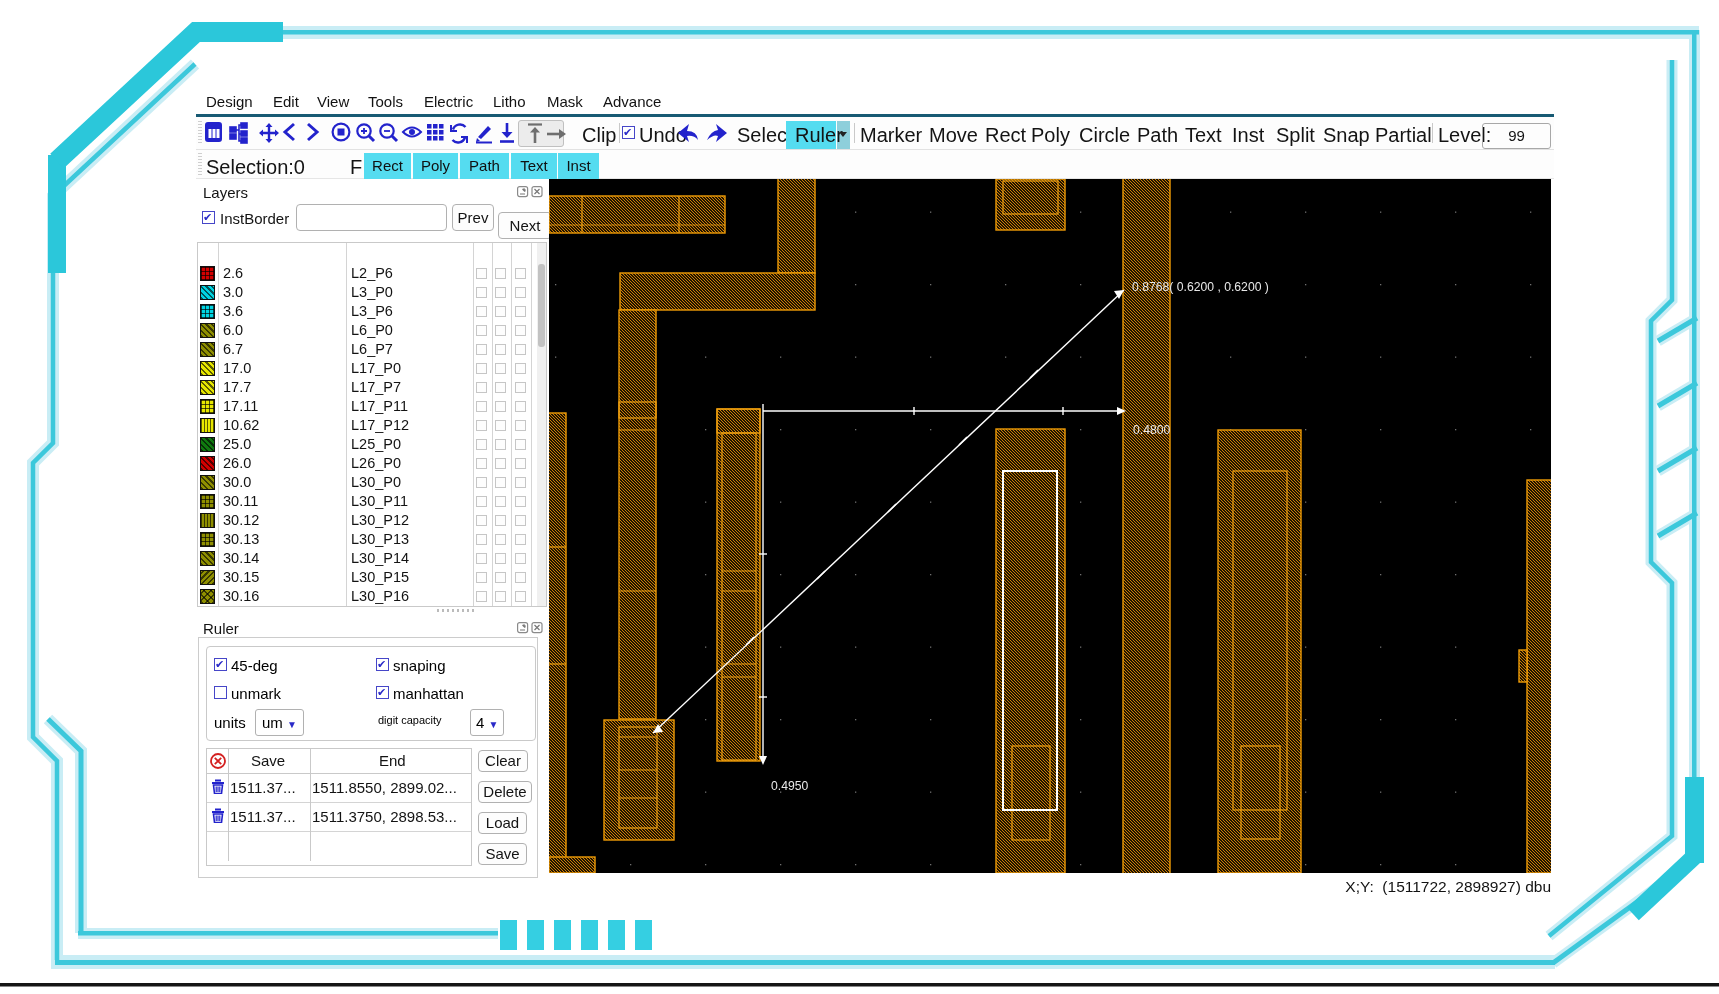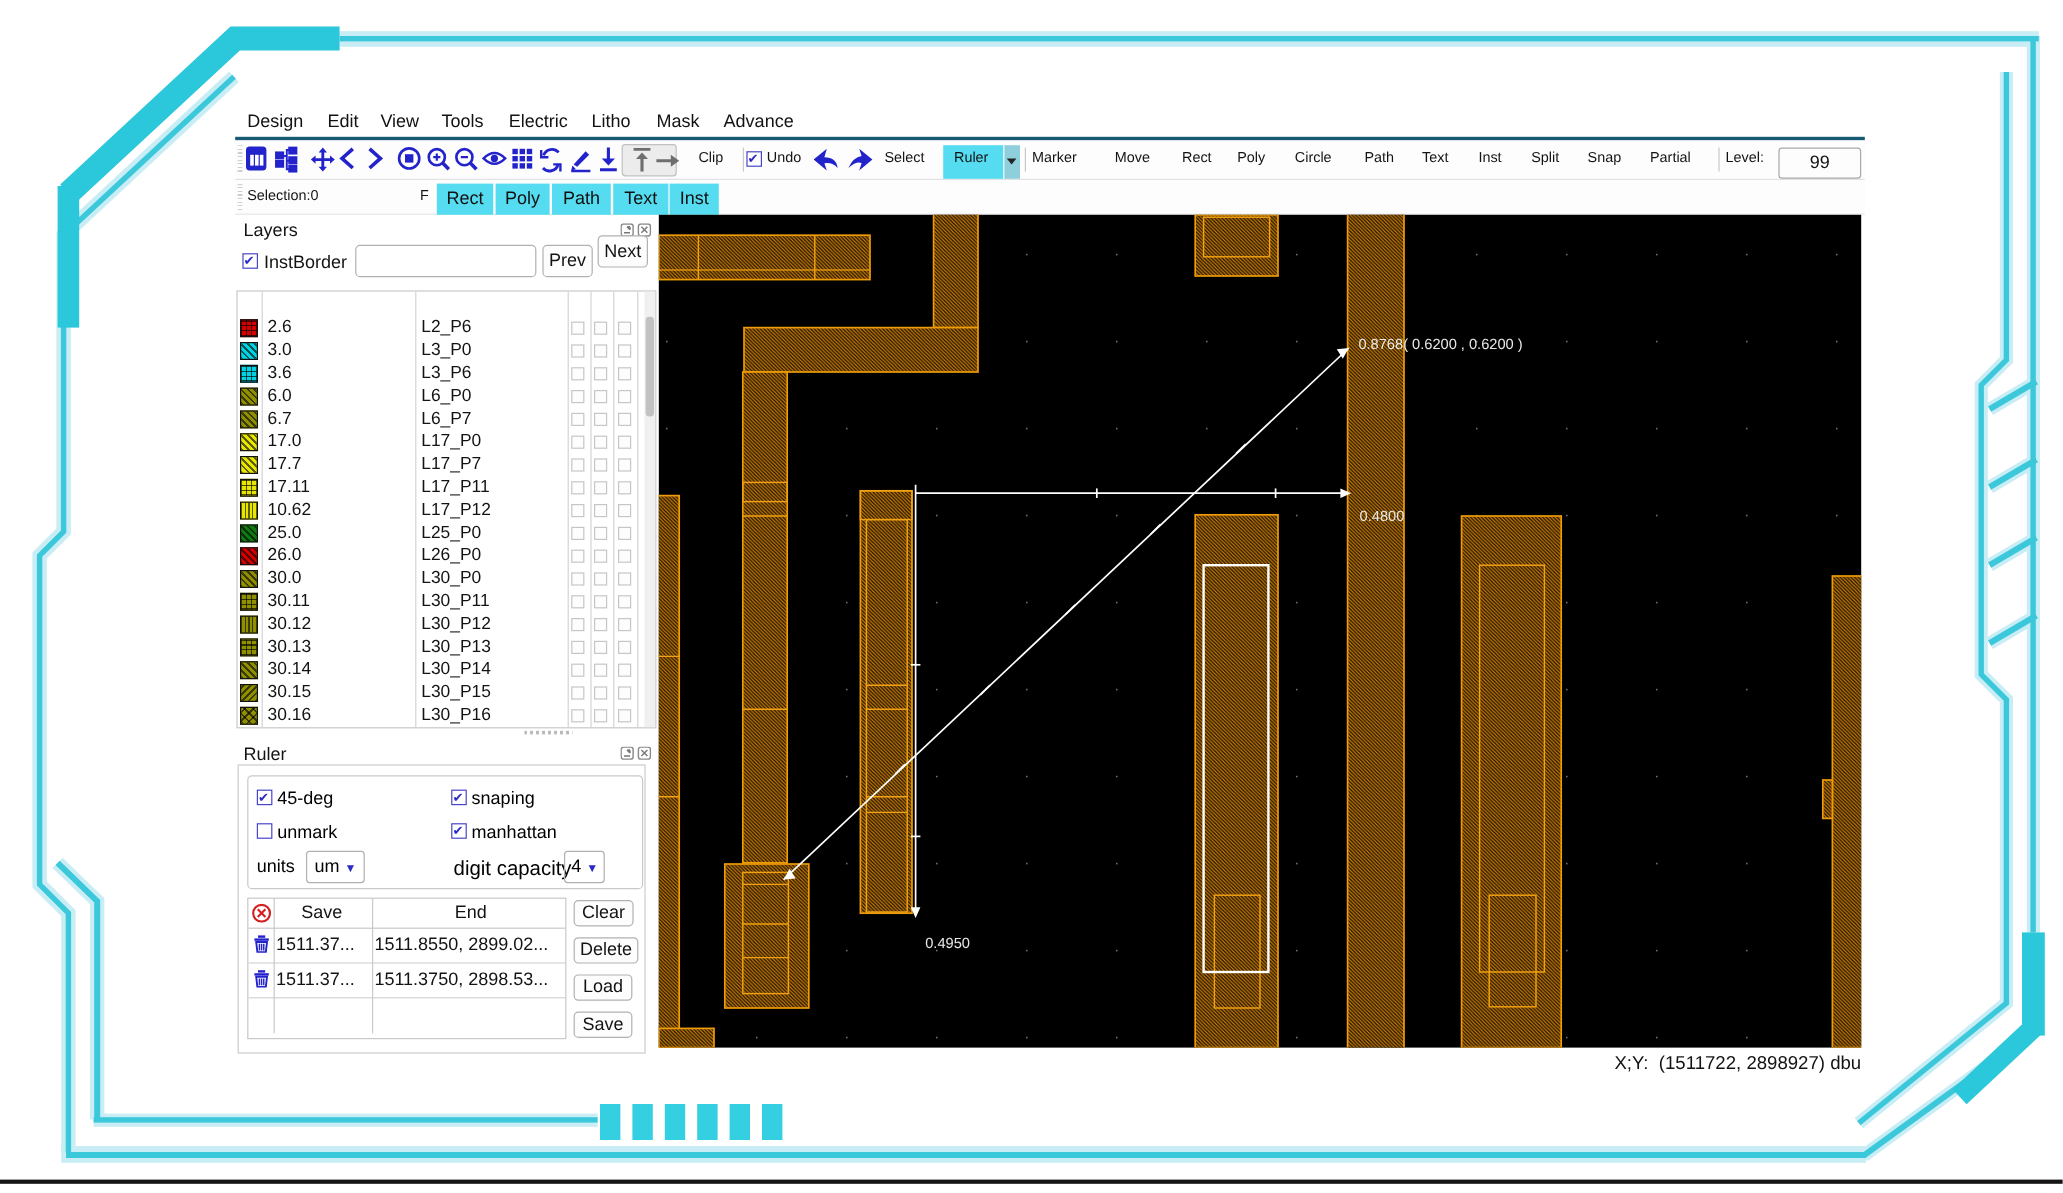--- a/index.html
+++ b/index.html
@@ -4,21 +4,21 @@
 <style>
   html,body{margin:0;padding:0;}
   body{width:1719px;height:994px;position:relative;background:#ffffff;
        font-family:"Liberation Sans", sans-serif;overflow:hidden;}
   .abs{position:absolute;}
   #menubar{left:196px;top:90px;width:1358px;height:24px;font-size:15px;color:#121212;}
   #menubar span{position:absolute;top:3px;}
   #menuline{left:196px;top:114px;width:1358px;height:3px;background:#175a73;}
   #toolbar{left:196px;top:117px;width:1358px;height:32px;background:#fdfdfd;border-bottom:1px solid #e2e2e2;}
   #row2{left:196px;top:150px;width:1358px;height:29px;background:#fdfdfd;border-bottom:1px solid #e6e6e6;box-sizing:border-box;}
-  .tbtext{position:absolute;top:7px;font-size:12px;color:#141414;}
+  .tbtext{position:absolute;top:7px;font-size:20px;color:#141414;}
   .tab{position:absolute;top:3px;height:26px;background:#55dcf0;color:#101010;
        font-size:15px;text-align:center;line-height:26px;}
   .vsep{position:absolute;top:6px;width:1px;height:20px;background:#c9c9c9;}
   .handle{position:absolute;left:2px;width:4px;background-image:repeating-linear-gradient(to bottom,#cfcfcf 0 1px,transparent 1px 3px);}
   .ptitle{font-size:15px;color:#141414;}
   .winicons{position:absolute;width:26px;height:11px;}
   .btn{position:absolute;background:#fdfdfd;border:1px solid #b1b1b1;border-radius:4px;
        font-size:15px;color:#131313;text-align:center;box-sizing:border-box;}
   .cb{position:absolute;width:13px;height:13px;border:1px solid #4646c8;background:#fff;box-sizing:border-box;}
   .cb.checked::after{content:"✔";position:absolute;left:0px;top:-1px;font-size:11px;color:#2a2ac8;}
@@ -238,21 +238,21 @@
         <rect x="15" y="0.6" width="10" height="10" rx="2"></rect>
         <path d="M3,8 h5 M5.5,3 l2.5,2.5 M8,3.2 v2.3 M5.7,3 h2.3" stroke="#777"></path>
         <path d="M17.5,3 l5,5 M22.5,3 l-5,5" stroke="#777"></path>
       </g>
     </svg>
   </div>
 <div class="cb checked" style="left:202px;top:211px"></div>
 <span class="abs" style="left:220px;top:210px;font-size:15px;color:#131313">InstBorder</span>
 <div class="abs" style="left:296px;top:204px;width:151px;height:27px;border:1px solid #b1b1b1;border-radius:4px;background:#fff;box-sizing:border-box"></div>
 <div class="btn" style="left:452px;top:204px;width:42px;height:27px;line-height:25px">Prev</div>
-<div class="btn" style="left:498px;top:196px;width:42px;height:27px;line-height:25px">Next</div>
+<div class="btn" style="left:498px;top:212px;width:54px;height:27px;line-height:25px">Next</div>
 
 <div class="abs" id="ltable">
   <div class="lrow" style="top:21px">
       <div class="sw" style="background:#d40000;background-image:repeating-linear-gradient(0deg,rgba(0,0,0,.65) 0 1px,transparent 1px 4px),repeating-linear-gradient(90deg,rgba(0,0,0,.65) 0 1px,transparent 1px 4px)"></div>
       <span style="position:absolute;left:25px;top:1px">2.6</span>
       <span style="position:absolute;left:153px;top:1px">L2_P6</span>
       <div class="gcb" style="left:278px;top:4px"></div>
       <div class="gcb" style="left:297px;top:4px"></div>
       <div class="gcb" style="left:317px;top:4px"></div>
     </div>
@@ -419,21 +419,21 @@
 <div class="cb checked" style="left:214px;top:658px"></div>
 <span class="abs" style="left:231px;top:657px;font-size:15px">45-deg</span>
 <div class="cb checked" style="left:376px;top:658px"></div>
 <span class="abs" style="left:393px;top:657px;font-size:15px">snaping</span>
 <div class="cb" style="left:214px;top:686px"></div>
 <span class="abs" style="left:231px;top:685px;font-size:15px">unmark</span>
 <div class="cb checked" style="left:376px;top:686px"></div>
 <span class="abs" style="left:393px;top:685px;font-size:15px">manhattan</span>
 <span class="abs" style="left:214px;top:714px;font-size:15px">units</span>
 <div class="abs" style="left:255px;top:709px;width:49px;height:27px;border:1px solid #b1b1b1;border-radius:3px;box-sizing:border-box;font-size:15px;padding:4px 0 0 6px">um <span style="color:#2a2ac8;font-size:10px">▼</span></div>
-<span class="abs" style="left:378px;top:714px;font-size:17px">digit capacity</span>
+<span class="abs" style="left:378px;top:714px;font-size:11px">digit capacity</span>
 <div class="abs" style="left:470px;top:709px;width:34px;height:27px;border:1px solid #b1b1b1;border-radius:3px;box-sizing:border-box;font-size:15px;padding:4px 0 0 5px">4 <span style="color:#2a2ac8;font-size:10px">▼</span></div>
 
 <div class="abs" id="rtable" style="left:206px;top:748px;width:266px;height:118px;border:1px solid #c9c9c9;box-sizing:border-box;font-size:15px;color:#131313">
 <div style="position:absolute;left:0;top:0;width:100%;height:25px;border-bottom:1px solid #c9c9c9;box-sizing:border-box">
       <svg width="16" height="16" viewBox="0 0 16 16" style="position:absolute;left:3px;top:4px">
         <circle cx="8" cy="8" r="7" fill="none" stroke="#d42020" stroke-width="1.8"></circle>
         <path d="M4.8,4.8 L11.2,11.2 M11.2,4.8 L4.8,11.2" stroke="#d42020" stroke-width="1.8"></path>
       </svg>
       <span style="position:absolute;left:44px;top:3px">Save</span>
       <span style="position:absolute;left:172px;top:3px">End</span>

